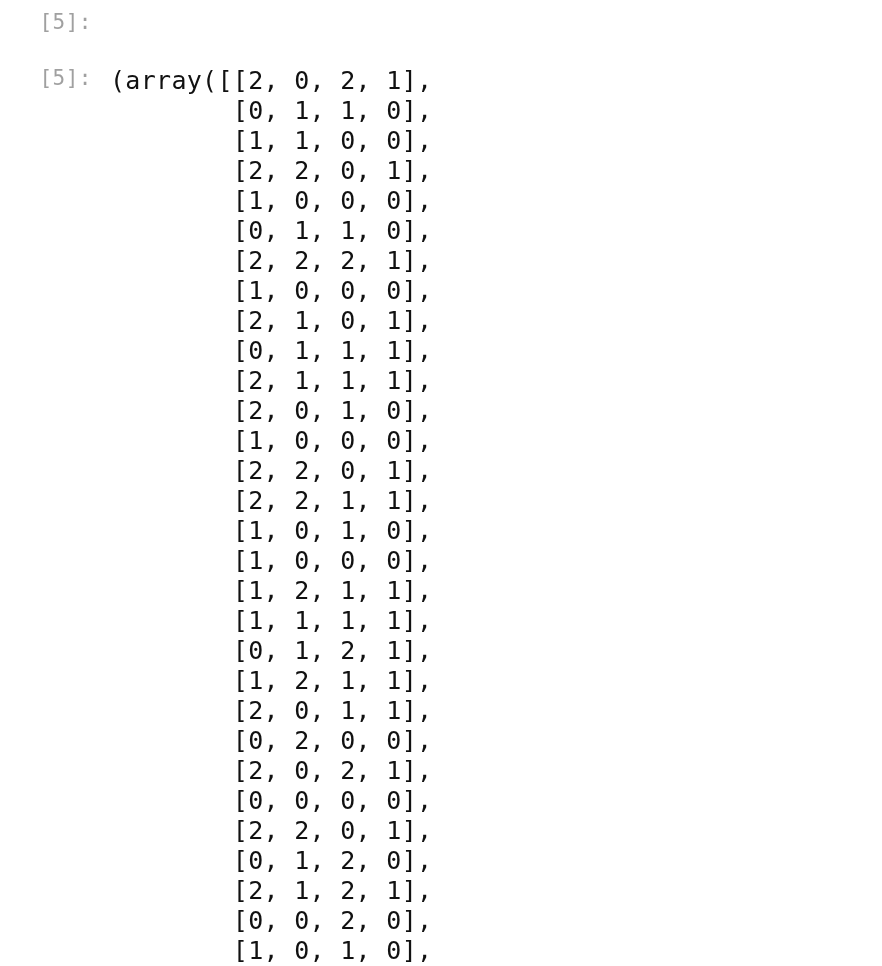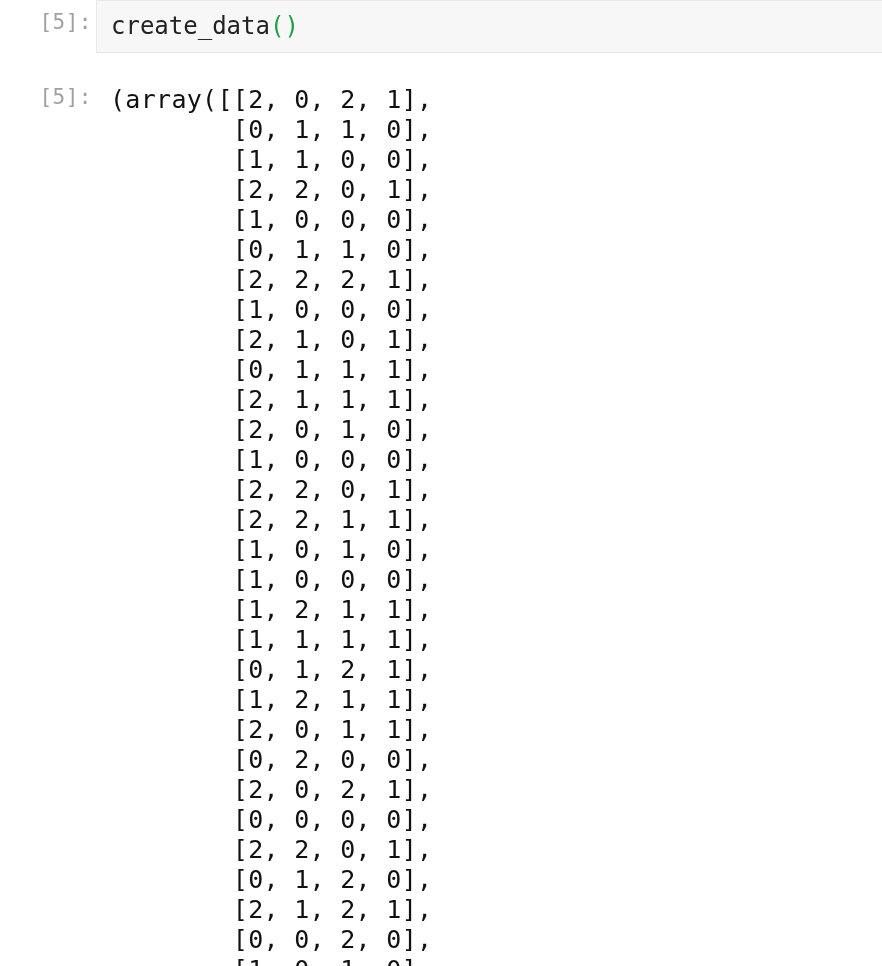--- a/index.html
+++ b/index.html
@@ -62,23 +62,20 @@
     }
     .spacer-row {
       height: 26px;
     }
   </style>
 </head>
 <body>
 
 <div class="cell-row">
   <div class="prompt-area">[5]:</div>
-  <div class="input-cell">
-    <span class="fn">create_data</span><span class="paren">()</span>
-  </div>
 </div>
 
 <div class="spacer-row"></div>
 
 <div class="cell-row output-row">
   <div class="prompt-area">[5]:</div>
   <div class="output-cell"><span id="array-out">(array([[2, 0, 2, 1],
         [0, 1, 1, 0],
         [1, 1, 0, 0],
         [2, 2, 0, 1],

